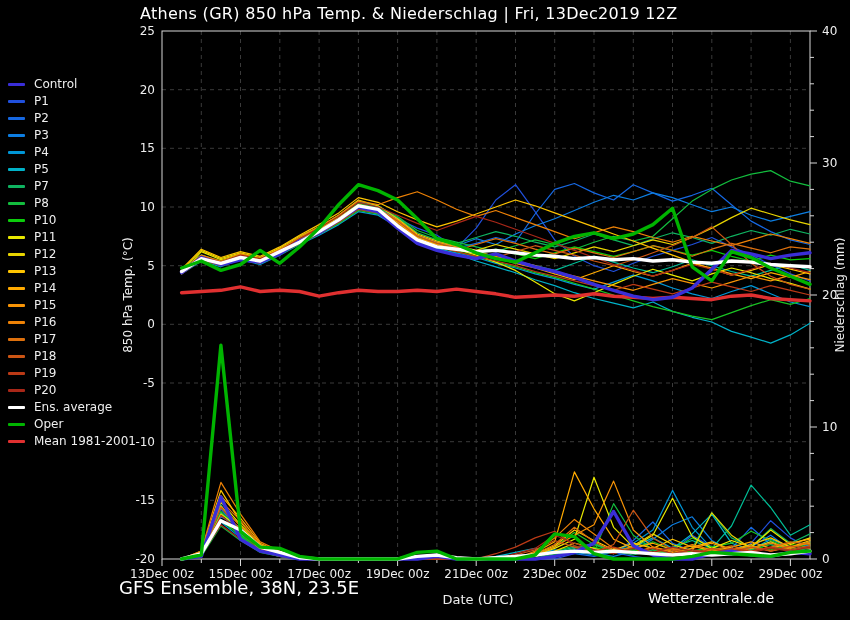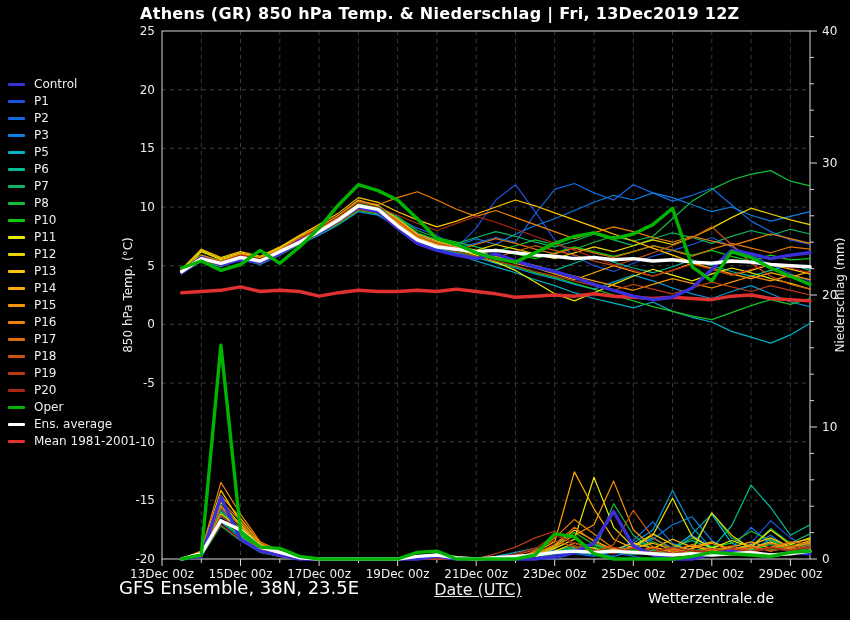--- a/index.html
+++ b/index.html
@@ -1,27 +1,27 @@
 <!DOCTYPE html>
 <html><head>
 <meta charset="utf-8">
 <style>
   html,body{margin:0;padding:0;background:#000;}
   #page{position:relative;width:850px;height:620px;background:#000;overflow:hidden;
         font-family:"DejaVu Sans","Liberation Sans",sans-serif;color:#eee;}
-  #title{position:absolute;left:140px;top:4px;font-size:16px;font-weight:bold;color:#fff;white-space:nowrap;letter-spacing:.3px;}
+  #title{position:absolute;left:140px;top:4px;font-size:16px;font-weight:normal;color:#fff;white-space:nowrap;letter-spacing:.3px;}
   #legend{position:absolute;left:8px;top:76px;}
   .legend-item{display:flex;align-items:center;height:17px;}
   .swatch{display:inline-block;width:17px;height:3px;margin-right:9px;border-radius:1px;}
   .legend-label{font-size:12px;color:#eee;white-space:nowrap;line-height:17px;}
   #chart-svg{position:absolute;left:0;top:0;}
   .axis-label{position:absolute;font-size:12px;color:#eee;white-space:nowrap;}
   #y-left-label{left:128px;top:295px;transform:translate(-50%,-50%) rotate(-90deg);}
   #y-right-label{left:840px;top:295px;transform:translate(-50%,-50%) rotate(-90deg);}
-  #x-axis-label{left:478px;top:580px;transform:translateX(-50%);font-size:16px;text-decoration:underline;}
+  #x-axis-label{left:478px;top:592px;transform:translateX(-50%);font-size:13px;}
   #footer-left{position:absolute;left:119px;top:577px;font-size:18px;color:#fff;white-space:nowrap;}
   #footer-right{position:absolute;left:648px;top:590px;font-size:14px;color:#fff;white-space:nowrap;}
   text{font-family:"DejaVu Sans","Liberation Sans",sans-serif;fill:#eee;}
 </style>
 </head>
 <body>
 
 <div id="page">
   <div id="title">Athens  (GR)  850 hPa Temp. &amp; Niederschlag | Fri, 13Dec2019 12Z</div>
 
@@ -36,28 +36,28 @@
       </div>
       <div class="legend-item">
         <span class="swatch" style="background: rgb(22, 104, 226);"></span>
         <span class="legend-label">P2</span>
       </div>
       <div class="legend-item">
         <span class="swatch" style="background: rgb(13, 126, 226);"></span>
         <span class="legend-label">P3</span>
       </div>
       <div class="legend-item">
+        <span class="swatch" style="background: rgb(0, 150, 214);"></span>
+        <span class="legend-label">P4</span>
+      </div>
+      <div class="legend-item">
         <span class="swatch" style="background: rgb(0, 178, 200);"></span>
         <span class="legend-label">P5</span>
       </div>
       <div class="legend-item">
-        <span class="swatch" style="background: rgb(0, 189, 150);"></span>
-        <span class="legend-label">P6</span>
-      </div>
-      <div class="legend-item">
         <span class="swatch" style="background: rgb(15, 179, 96);"></span>
         <span class="legend-label">P7</span>
       </div>
       <div class="legend-item">
         <span class="swatch" style="background: rgb(19, 189, 62);"></span>
         <span class="legend-label">P8</span>
       </div>
       <div class="legend-item">
         <span class="swatch" style="background: rgb(12, 204, 12);"></span>
         <span class="legend-label">P10</span>
@@ -96,26 +96,26 @@
       </div>
       <div class="legend-item">
         <span class="swatch" style="background: rgb(187, 58, 22);"></span>
         <span class="legend-label">P19</span>
       </div>
       <div class="legend-item">
         <span class="swatch" style="background: rgb(168, 39, 24);"></span>
         <span class="legend-label">P20</span>
       </div>
       <div class="legend-item">
+        <span class="swatch" style="background: rgb(255, 255, 255);"></span>
+        <span class="legend-label">Ens. average</span>
+      </div>
+      <div class="legend-item">
         <span class="swatch" style="background: rgb(0, 180, 0);"></span>
         <span class="legend-label">Oper</span>
-      </div>
-      <div class="legend-item">
-        <span class="swatch" style="background: rgb(255, 255, 255);"></span>
-        <span class="legend-label">Ens. average</span>
       </div>
       <div class="legend-item">
         <span class="swatch" style="background: rgb(224, 48, 48);"></span>
         <span class="legend-label">Mean 1981-2001</span>
       </div>
     </div>
 
   <svg id="chart-svg" width="850" height="620">
       <line x1="201.3" y1="31" x2="201.3" y2="559" stroke="#3a3a3a" stroke-width="1" stroke-dasharray="4,4"></line>
       <line x1="240.5" y1="31" x2="240.5" y2="559" stroke="#3a3a3a" stroke-width="1" stroke-dasharray="4,4"></line>

